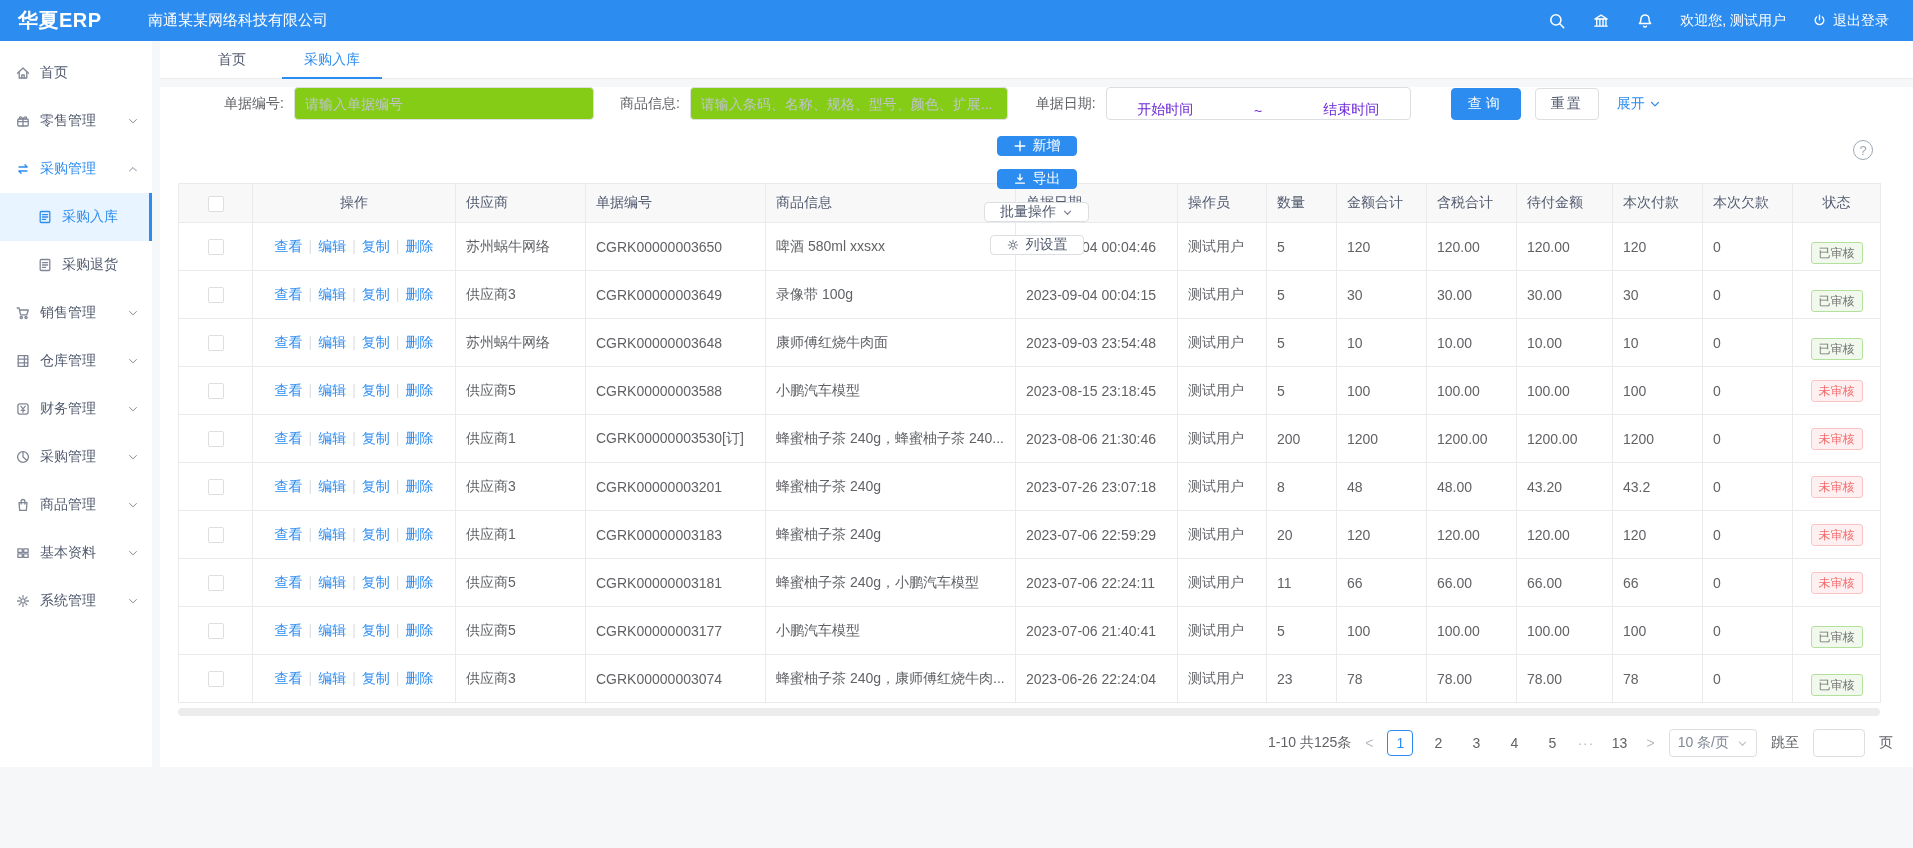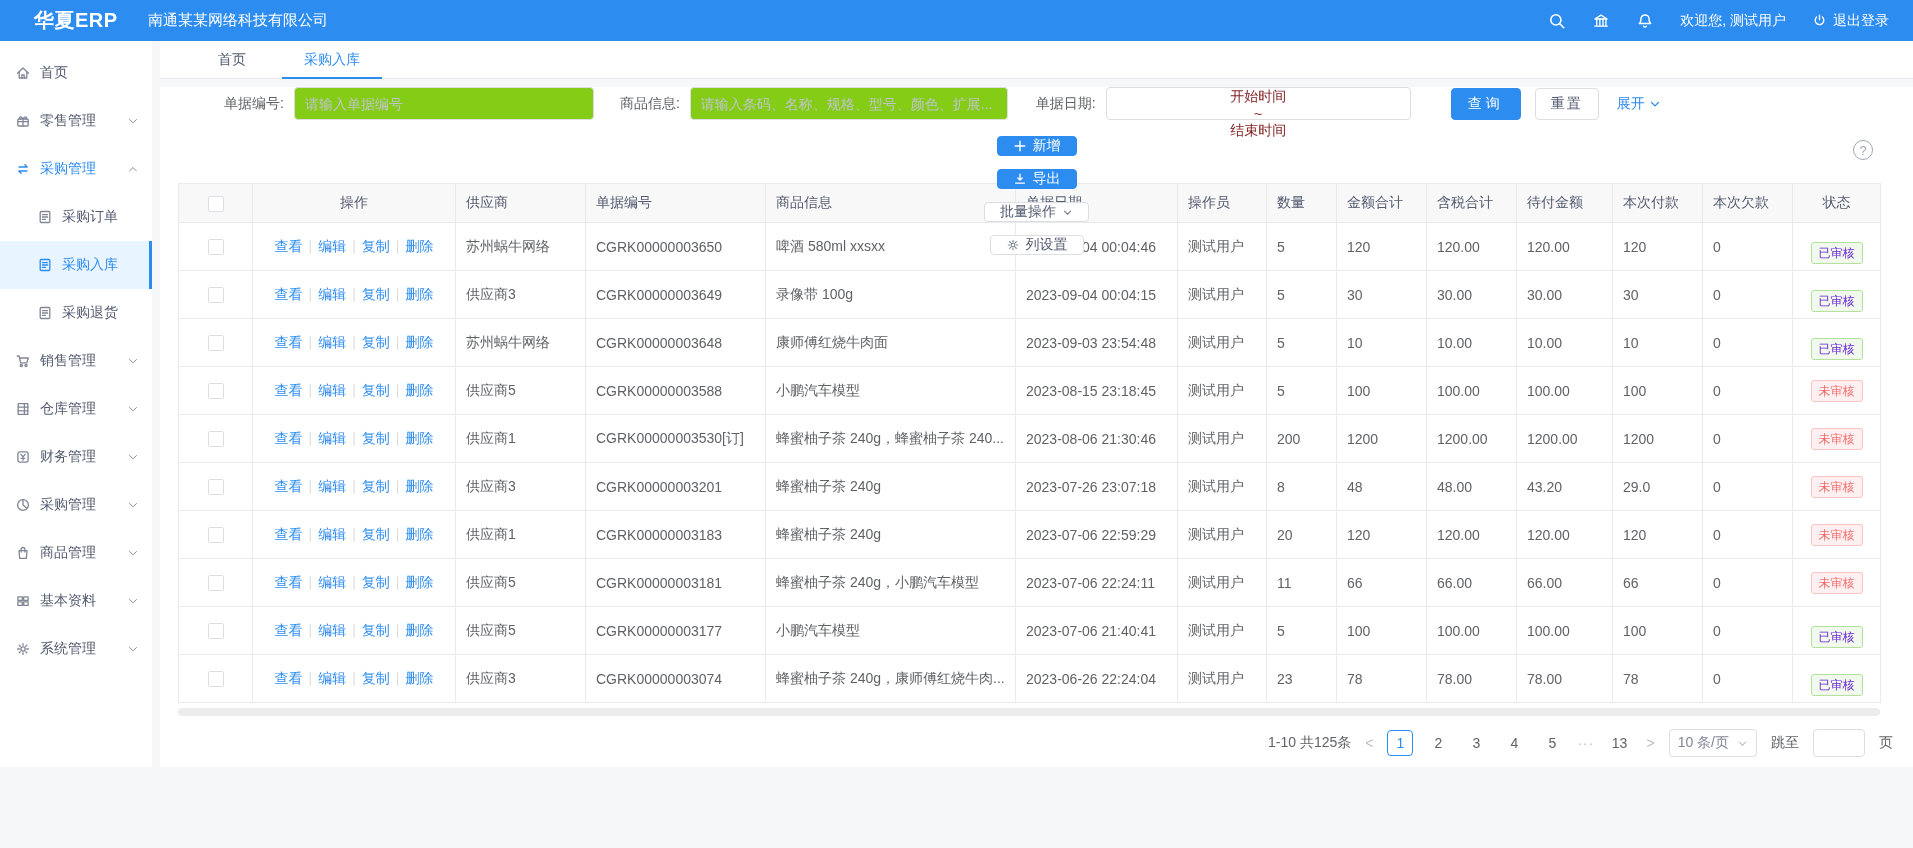--- a/index.html
+++ b/index.html
@@ -2,21 +2,21 @@
 <html><head>
 <meta charset="utf-8">
 <style>
   * { margin:0; padding:0; box-sizing:border-box; }
   html,body { width:1913px; height:848px; }
   body { font-family:"Liberation Sans","DejaVu Sans",sans-serif; background:#f5f7f9; color:#515a6e; font-size:14px; overflow:hidden; }
   svg { display:block; }
 
   
   .topbar { height:41px; background:#2d8cf0; display:flex; align-items:center; color:#fff; }
-  .logo { width:134px; padding-left:34px; font-size:20px; font-weight:bold; letter-spacing:.5px; }
+  .logo { width:134px; padding-left:18px; font-size:20px; font-weight:bold; letter-spacing:.5px; }
   .company { font-size:15px; padding-left:14px; }
   .topbar-right { margin-left:auto; display:flex; align-items:center; gap:26px; padding-right:24px; }
   .tb-ico { width:18px; height:18px; cursor:pointer; }
   .tb-text { display:flex; align-items:center; gap:6px; font-size:14px; cursor:pointer; }
 
   
   .layout { display:flex; height:726px; }
   .sidebar { width:152px; background:#fff; padding-top:8px; flex:none; height:100%; }
   .side-item, .side-sub { height:48px; display:flex; align-items:center; cursor:pointer; color:#515a6e; position:relative; }
   .side-item { padding-left:15px; }
@@ -35,21 +35,21 @@
 
   .card { background:#fff; margin-top:8px; flex:1; padding:0 18px; position:relative; }
 
   
   .filter-row { display:flex; align-items:center; padding-left:46px; height:33px; }
   .f-label { color:#606266; margin-right:10px; white-space:nowrap; }
   .f-input { height:33px; border:1px solid #dcdee2; border-radius:4px; padding:0 10px; font-size:14px; color:#515a6e; outline:none; font-family:inherit; background:#84cc16; }
   .f-input::placeholder { color:#c0c4cc; }
   #bill-no-input { width:300px; margin-right:26px; }
   #product-input { width:318px; margin-right:28px; }
-  .date-range { width:305px; height:33px; border:1px solid #dcdee2; border-radius:4px; display:flex; align-items:center; justify-content:space-around; color:#7f1d1d; margin-right:40px; cursor:text;flex-direction:column; }
+  .date-range { width:305px; height:33px; border:1px solid #dcdee2; border-radius:4px; display:flex; align-items:flex-end; justify-content:space-around; color:#6d28d9; margin-right:40px; cursor:text; }
   .btn { height:32px; border-radius:4px; border:1px solid #dcdee2; background:#fff; color:#515a6e; font-size:14px; padding:0 15px; display:inline-flex; align-items:center; gap:6px; cursor:pointer; font-family:inherit; white-space:nowrap; }
   .btn.primary { background:#2d8cf0; border-color:#2d8cf0; color:#fff;justify-content:center; }
   .btn .b-ico { width:14px; height:14px; }
   #search-btn { margin-right:14px; letter-spacing:4px; padding:0 16px; }
   #reset-btn { margin-right:18px; letter-spacing:2px; }
   .expand-link { color:#2d8cf0; display:flex; align-items:center; gap:4px; cursor:pointer; }
   .expand-link svg { width:12px; height:12px; }
 
   
   .toolbar-row { display:flex; align-items:center; margin-top:16px; height:33px; gap:13px; position:relative;flex-direction:column; }
@@ -59,21 +59,21 @@
   table { border-collapse:collapse; table-layout:fixed; margin-top:14px; }
   th, td { border:1px solid #e8eaec; font-weight:normal; font-size:14px; overflow:hidden; white-space:nowrap; text-overflow:ellipsis; }
   thead th { background:#f8f8f9; height:39px; color:#515a6e; text-align:left; padding:0 10px; }
   th.center, td.center { text-align:center; padding:0 4px; }
   tbody td { height:48px; color:#606266; padding:0 10px; background:#fff; }
   .checkbox { width:16px; height:16px; border:1px solid #dcdee2; border-radius:2px; background:#fff; display:inline-block; vertical-align:middle; cursor:pointer; }
   .c-actions { text-align:center; }
   .c-actions a { color:#2d8cf0; text-decoration:none; cursor:pointer; }
   .a-sep { color:#dcdee2; margin:0 6px; }
   .badge { display:inline-block; font-size:12px; line-height:20px; padding:0 7px; border-radius:3px; border:1px solid; }
-  .badge.approved { color:#6d28d9; background:#f0f9eb; border-color:#b3e19d;margin-top:12px; }
+  .badge.approved { color:#737373; background:#f0f9eb; border-color:#b3e19d;margin-top:12px; }
   .badge.pending  { color:#f56c6c; background:#fef0f0; border-color:#fbc4c4; }
 
   .hscrollbar { width:1702px; height:8px; background:#ececec; border-radius:4px; margin-top:5px; }
 
   
   .pagination { display:flex; align-items:center; justify-content:flex-end; gap:14px; margin-top:13px; color:#606266; font-size:14px; padding-right:2px; }
   .pg-arrow { color:#b7bcc4; cursor:pointer; font-size:14px; }
   .pg-num { min-width:26px; height:26px; display:inline-flex; align-items:center; justify-content:center; cursor:pointer; border-radius:4px; }
   .pg-num.active { border:1px solid #2d8cf0; color:#2d8cf0; }
   .pg-ellipsis { color:#b7bcc4; letter-spacing:1px; }
@@ -136,27 +136,20 @@
         </svg>
       </div>
       <div class="side-item active-parent">
         <svg class="side-ico" viewBox="0 0 16 16" fill="none" stroke="currentColor" stroke-width="1.3" stroke-linecap="round" stroke-linejoin="round">
           <path d="M4 6h8.2l-2.3-2.3M12 10H3.8l2.3 2.3"></path>
         </svg>
         <span>采购管理</span>
         <svg class="side-chev" viewBox="0 0 16 16" fill="none" stroke="currentColor" stroke-width="1.3" stroke-linecap="round" stroke-linejoin="round">
           <path d="M3.5 10.5 8 6l4.5 4.5"></path>
         </svg>
-      </div>
-      <div class="side-sub">
-        <svg class="side-ico" viewBox="0 0 16 16" fill="none" stroke="currentColor" stroke-width="1.3" stroke-linecap="round" stroke-linejoin="round">
-          <rect x="3.2" y="2.5" width="9.6" height="11" rx="1"></rect>
-          <path d="M5.4 5.6h5.2M5.4 8h5.2M5.4 10.4h3.2"></path>
-        </svg>
-        <span>采购订单</span>
       </div>
       <div class="side-sub selected">
         <svg class="side-ico" viewBox="0 0 16 16" fill="none" stroke="currentColor" stroke-width="1.3" stroke-linecap="round" stroke-linejoin="round">
           <rect x="3.2" y="2.5" width="9.6" height="11" rx="1"></rect>
           <path d="M5.4 5.6h5.2M5.4 8h5.2M5.4 10.4h3.2"></path>
         </svg>
         <span>采购入库</span>
       </div>
       <div class="side-sub">
         <svg class="side-ico" viewBox="0 0 16 16" fill="none" stroke="currentColor" stroke-width="1.3" stroke-linecap="round" stroke-linejoin="round">
@@ -429,21 +422,21 @@
               <td class="c-actions"><a>查看</a><span class="a-sep">|</span><a>编辑</a><span class="a-sep">|</span><a>复制</a><span class="a-sep">|</span><a>删除</a></td>
               <td>供应商3</td>
               <td>CGRK00000003201</td>
               <td>蜂蜜柚子茶 240g</td>
               <td>2023-07-26 23:07:18</td>
               <td>测试用户</td>
               <td>8</td>
               <td>48</td>
               <td>48.00</td>
               <td>43.20</td>
-              <td>29.0</td>
+              <td>43.2</td>
               <td>0</td>
               <td class="center"><span class="badge pending">未审核</span></td>
             </tr>
             <tr>
               <td class="center"><span class="checkbox"></span></td>
               <td class="c-actions"><a>查看</a><span class="a-sep">|</span><a>编辑</a><span class="a-sep">|</span><a>复制</a><span class="a-sep">|</span><a>删除</a></td>
               <td>供应商1</td>
               <td>CGRK00000003183</td>
               <td>蜂蜜柚子茶 240g</td>
               <td>2023-07-06 22:59:29</td>

